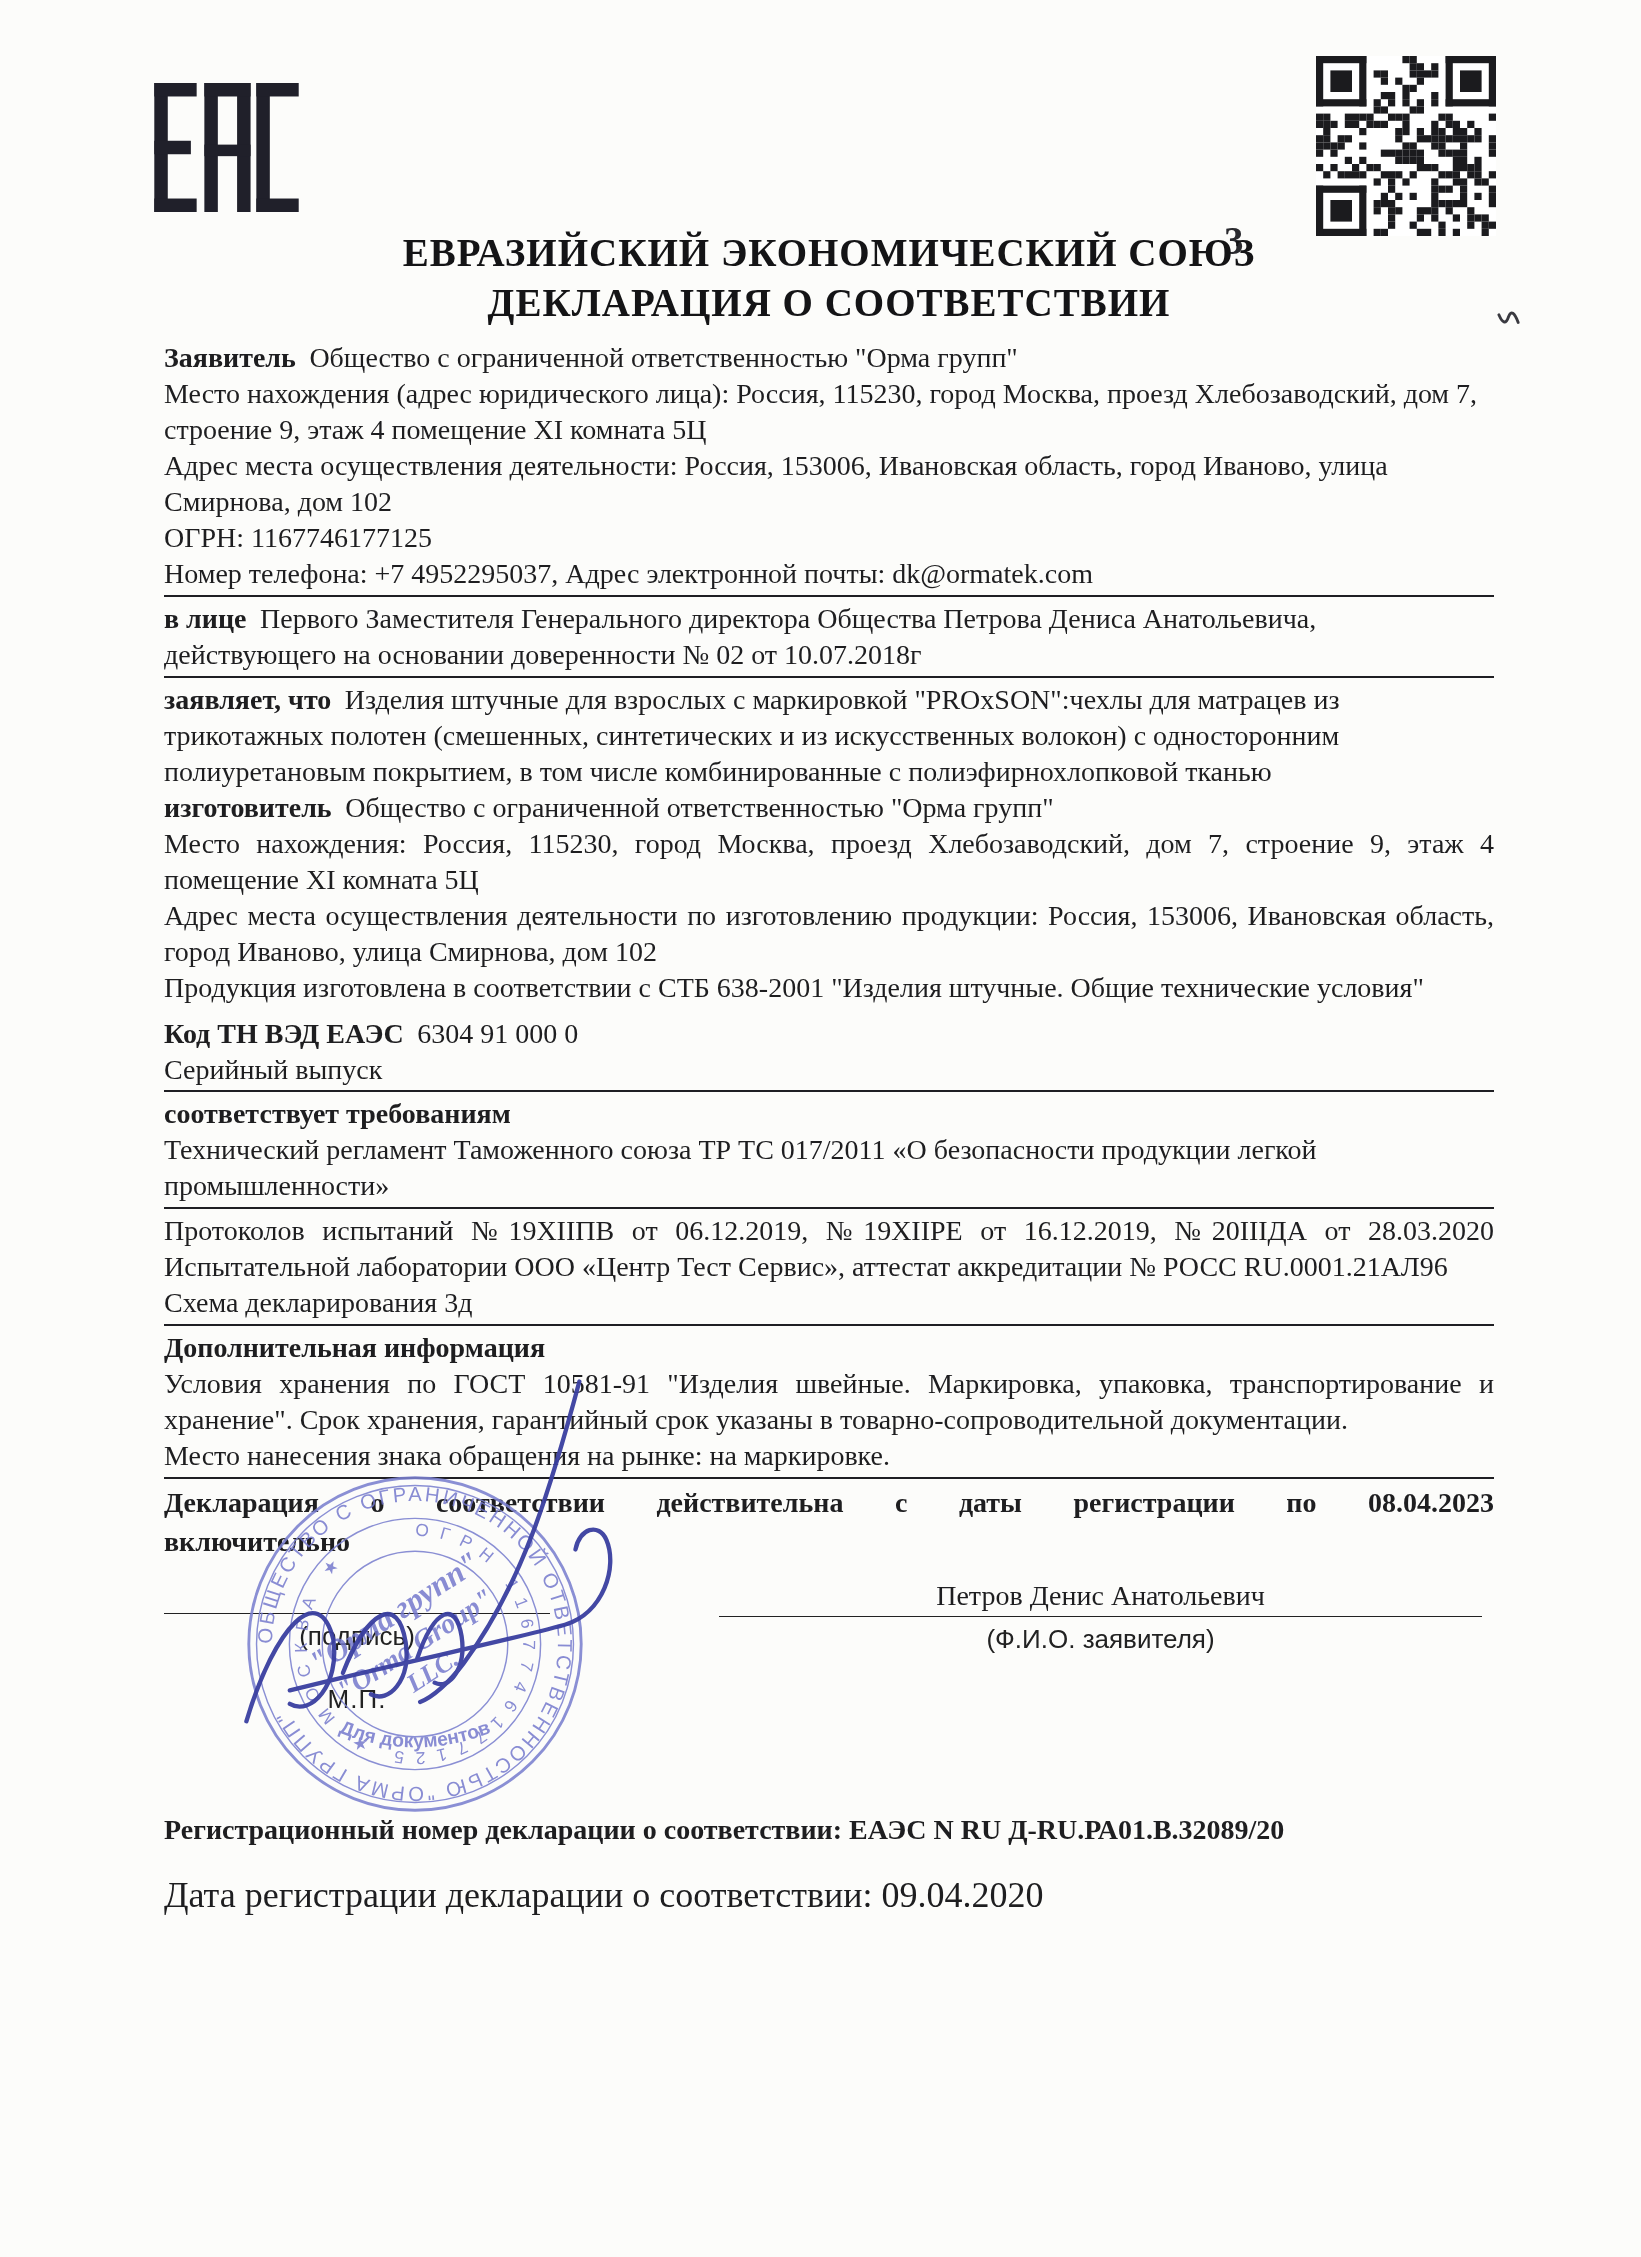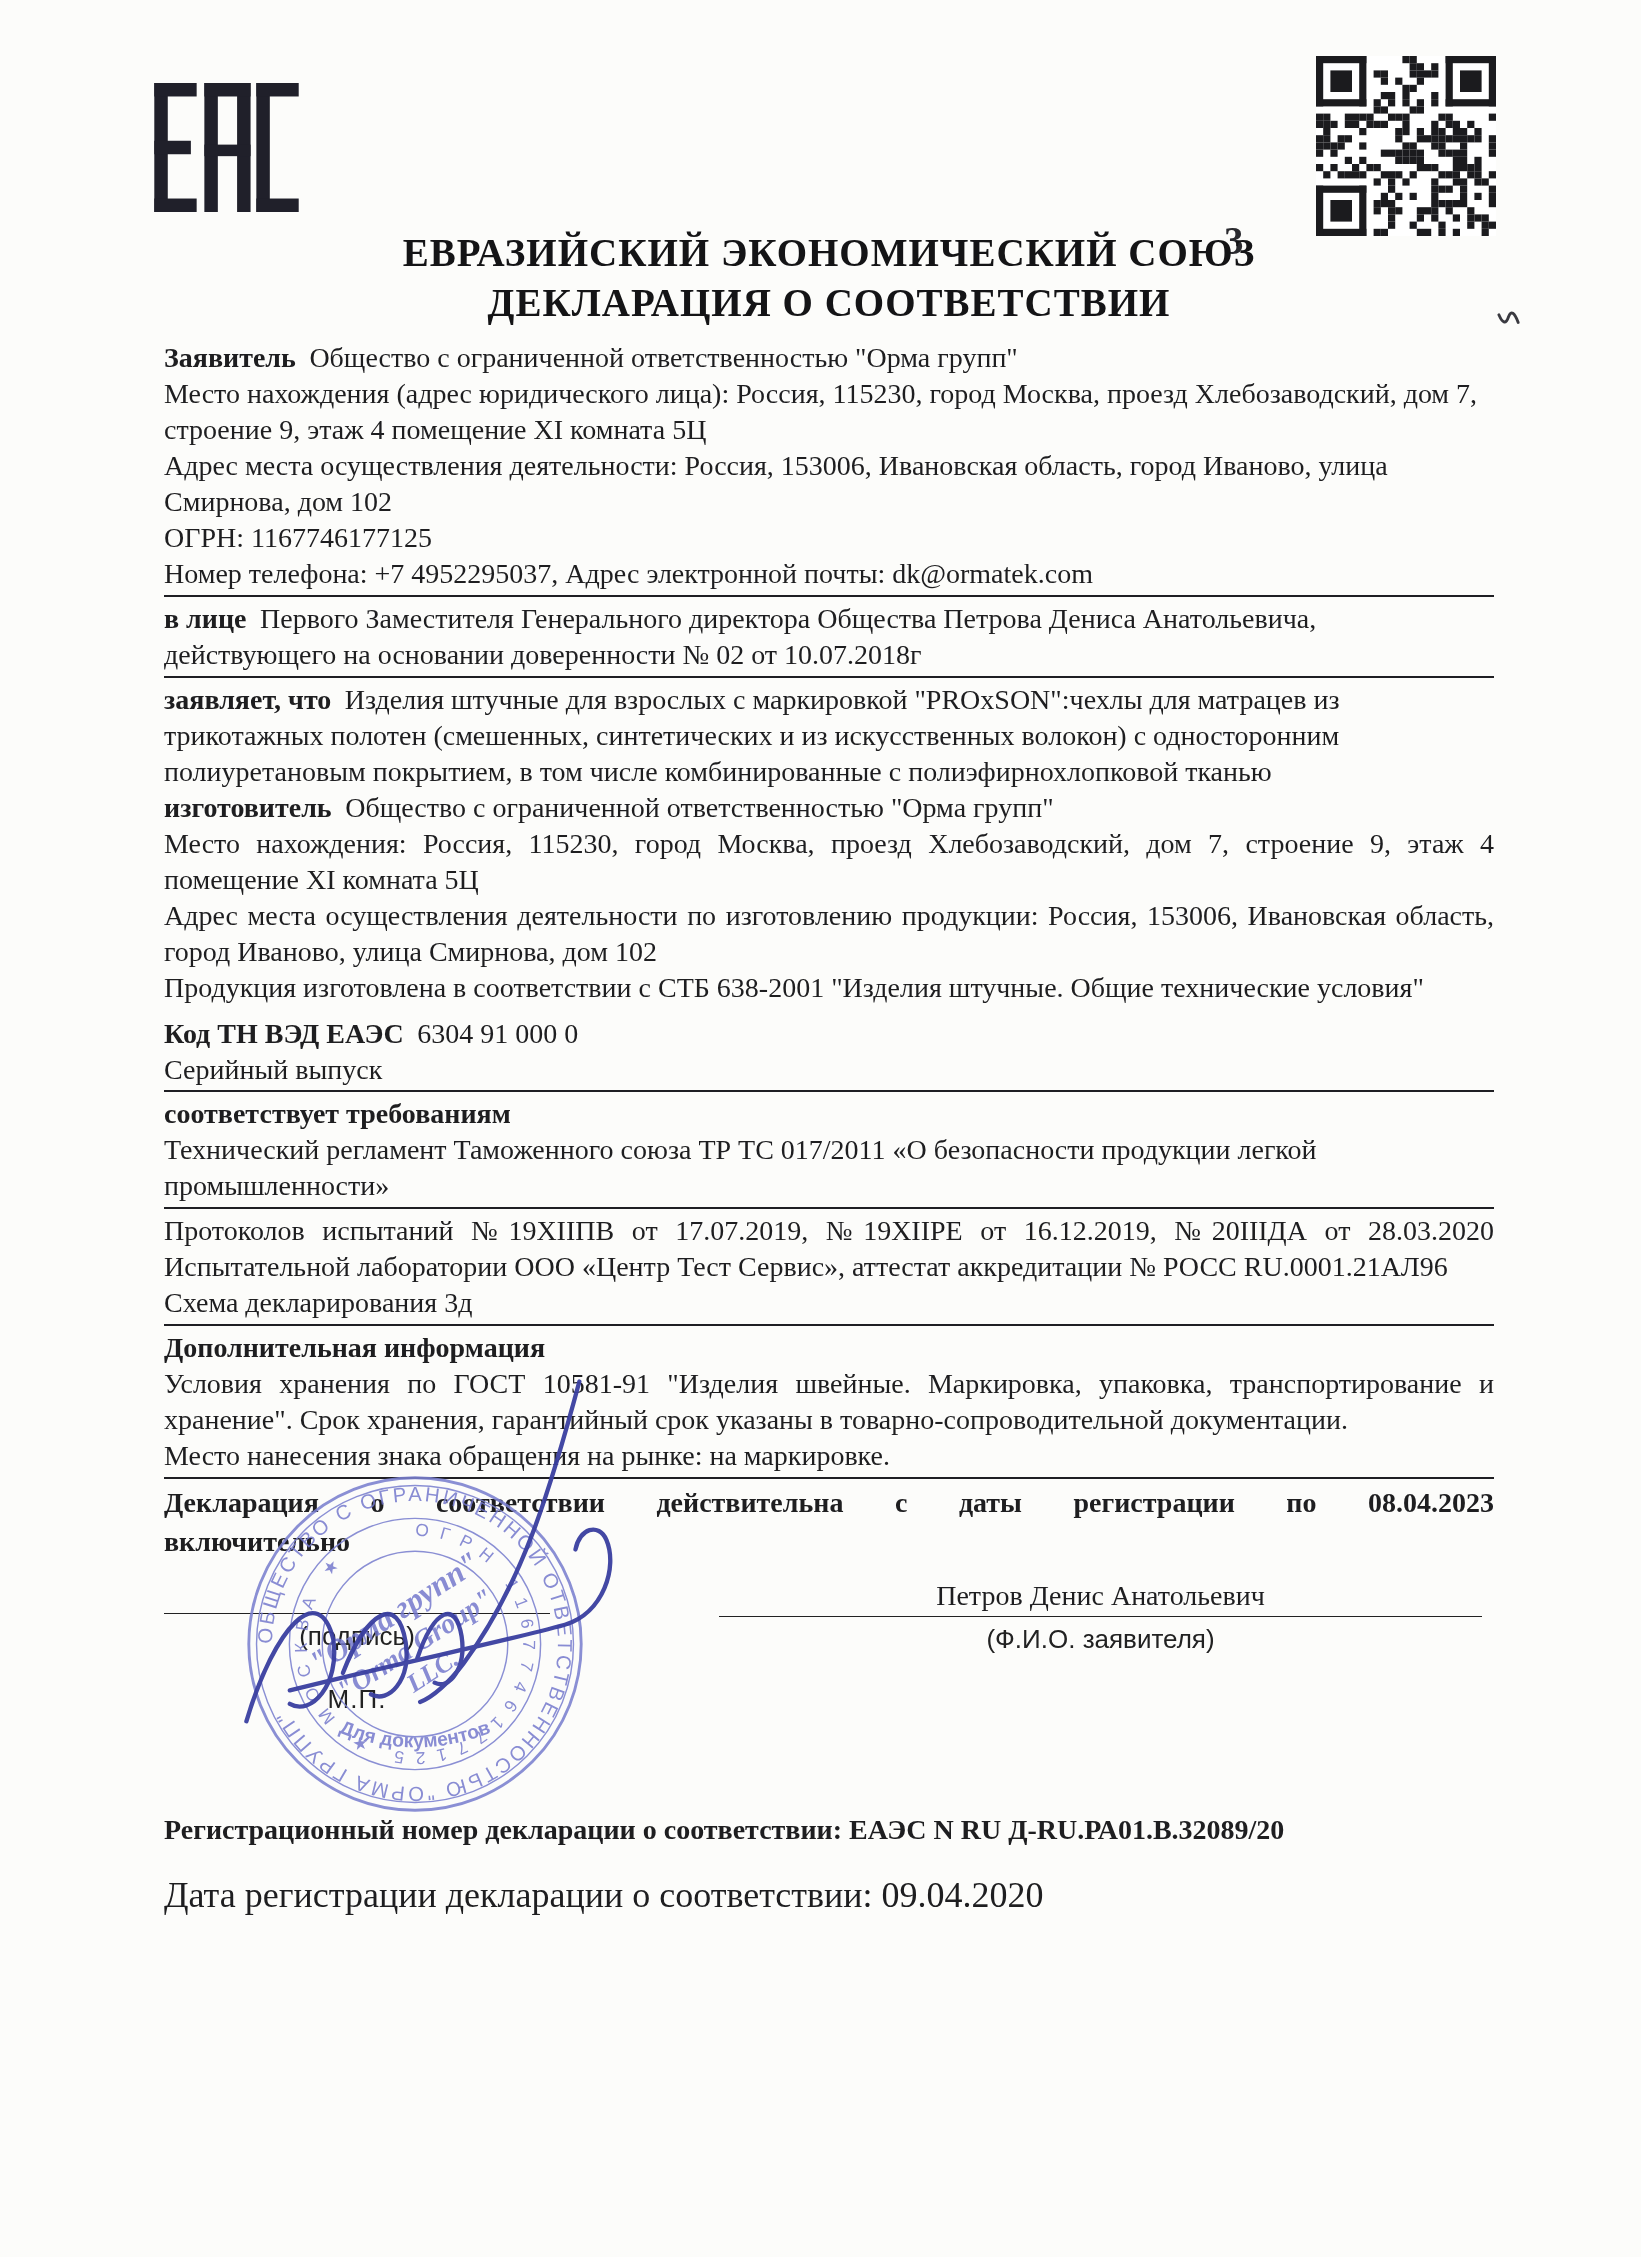--- a/index.html
+++ b/index.html
@@ -319,21 +319,21 @@
     </section>
     <div class="rule"></div>
 
     <section>
       <p class="b">соответствует требованиям</p>
       <p>Технический регламент Таможенного союза ТР ТС 017/2011 «О безопасности продукции легкой промышленности»</p>
     </section>
     <div class="rule"></div>
 
     <section>
-      <p class="just">Протоколов испытаний №19ХIIПВ от 17.07.2019, №19ХIIРЕ от 16.12.2019, №20IIIДА от 28.03.2020 Испытательной лаборатории ООО «Центр Тест Сервис», аттестат аккредитации № РОСС RU.0001.21АЛ96</p>
+      <p class="just">Протоколов испытаний №19ХIIПВ от 06.12.2019, №19ХIIРЕ от 16.12.2019, №20IIIДА от 28.03.2020 Испытательной лаборатории ООО «Центр Тест Сервис», аттестат аккредитации № РОСС RU.0001.21АЛ96</p>
       <p>Схема декларирования 3д</p>
     </section>
     <div class="rule"></div>
 
     <section>
       <p class="b">Дополнительная информация</p>
       <p class="just">Условия хранения по ГОСТ 10581-91 "Изделия швейные. Маркировка, упаковка, транспортирование и хранение". Срок хранения, гарантийный срок указаны в товарно-сопроводительной документации.</p>
       <p>Место нанесения знака обращения на рынке: на маркировке.</p>
     </section>
     <div class="rule"></div>

